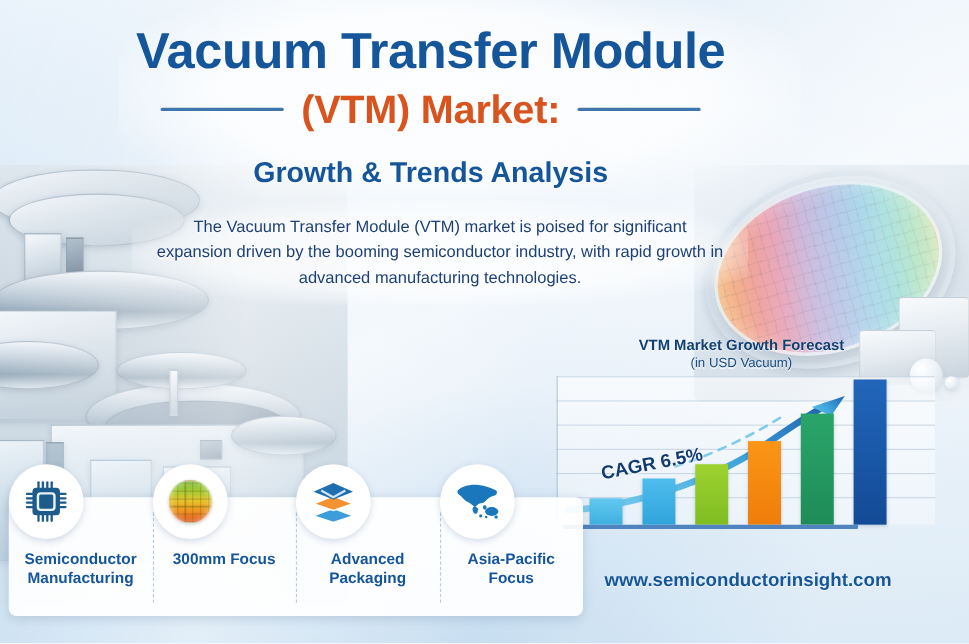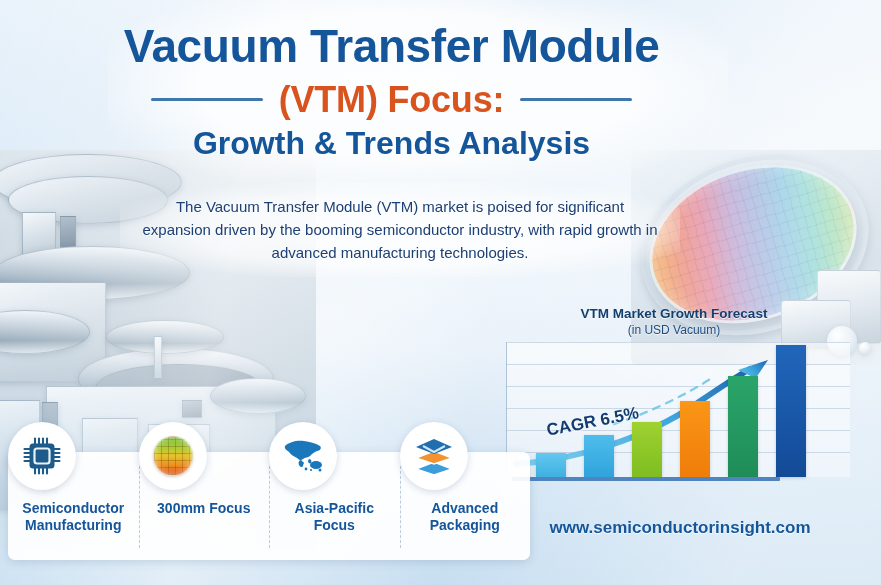--- a/index.html
+++ b/index.html
@@ -136,22 +136,22 @@
     border-radius: 2px;
   }
   .title-accent {
     font-size: 36px;
     font-weight: 700;
     color: #d9531e;
     letter-spacing: -0.2px;
     text-shadow: 0 1px 1px rgba(255,255,255,0.9);
   }
   .title-sub {
-    margin-top: 4px;
-    font-size: 32px;
+    margin-top: 20px;
+    font-size: 26px;
     font-weight: 700;
     color: #15559a;
     text-shadow: 0 1px 1px rgba(255,255,255,0.9);
   }
 
   
   .description {
     position: absolute;
     left: 140px; top: 196px;
     width: 520px;
@@ -327,21 +327,21 @@
 
     <div class="bg-haze"></div>
     <div class="white-wash-top"></div>
     <div class="white-wash-sub"></div>
   </div>
 
   <div class="headline">
     <div class="title-main">Vacuum Transfer Module</div>
     <div class="title-row2">
       <span class="rule"></span>
-      <span class="title-accent">(VTM) Focus:</span>
+      <span class="title-accent">(VTM) Market:</span>
       <span class="rule"></span>
     </div>
     <div class="title-sub">Growth &amp; Trends Analysis</div>
   </div>
 
   <div class="description">The Vacuum Transfer Module (VTM) market is poised for significant expansion driven by the booming semiconductor industry, with rapid growth in advanced manufacturing technologies.</div>
 
   <div class="chart-panel">
     <div class="chart-title">VTM Market Growth Forecast</div>
     <div class="chart-subtitle">(in USD Vacuum)</div>
@@ -417,46 +417,46 @@
 
     <div class="card">
       <div class="card-icon-wrap">
         <div class="icon-wafer"></div>
       </div>
       <div class="card-label">300mm Focus</div>
     </div>
 
     <div class="card">
       <div class="card-icon-wrap">
+        <svg width="42" height="40" viewBox="0 0 42 40">
+          <polygon points="21,26 39,33 21,39 3,33" fill="#3d9ddb"></polygon>
+          <polygon points="21,26 39,33 21,39 3,33" fill="none" stroke="#ffffff" stroke-width="1.4"></polygon>
+          <polygon points="21,15 39,22 21,28 3,22" fill="#f29230"></polygon>
+          <polygon points="21,15 39,22 21,28 3,22" fill="none" stroke="#ffffff" stroke-width="1.4"></polygon>
+          <polygon points="21,3 39,11 21,18 3,11" fill="#1f6fb0"></polygon>
+          <polyline points="10,10 21,16 32,10" fill="none" stroke="#cfe6f6" stroke-width="2.1" stroke-linejoin="round"></polyline>
+        </svg>
+      </div>
+      <div class="card-label">Advanced<br>Packaging</div>
+    </div>
+
+    <div class="card">
+      <div class="card-icon-wrap">
         <svg width="44" height="38" viewBox="0 0 44 38">
           <g fill="#1b77bc">
             <path d="M4 9 C8 5, 16 3, 23 4 C29 5, 34 6, 39 9 C41 11, 39 14, 36 14 C33 15, 31 17, 29 19
                      C27 21, 24 20, 22 22 C20 24, 18 23, 16 21 C13 19, 10 18, 8 15 C6 13, 3 12, 4 9 Z"></path>
             <path d="M20 23 C22 24, 23 27, 22 29 C21 31, 19 30, 18 28 C17 26, 18 23, 20 23 Z"></path>
             <path d="M28 22 C30 22, 31 24, 30 26 C29 27, 27 26, 27 24 Z"></path>
             <ellipse cx="35" cy="28" rx="6" ry="4"></ellipse>
             <circle cx="25" cy="32" r="1.4"></circle>
             <circle cx="30" cy="33" r="1.1"></circle>
             <circle cx="39" cy="33" r="1.5"></circle>
             <circle cx="22" cy="26" r="0.9"></circle>
           </g>
         </svg>
       </div>
       <div class="card-label">Asia-Pacific<br>Focus</div>
     </div>
 
-    <div class="card">
-      <div class="card-icon-wrap">
-        <svg width="42" height="40" viewBox="0 0 42 40">
-          <polygon points="21,26 39,33 21,39 3,33" fill="#3d9ddb"></polygon>
-          <polygon points="21,26 39,33 21,39 3,33" fill="none" stroke="#ffffff" stroke-width="1.4"></polygon>
-          <polygon points="21,15 39,22 21,28 3,22" fill="#f29230"></polygon>
-          <polygon points="21,15 39,22 21,28 3,22" fill="none" stroke="#ffffff" stroke-width="1.4"></polygon>
-          <polygon points="21,3 39,11 21,18 3,11" fill="#1f6fb0"></polygon>
-          <polyline points="10,10 21,16 32,10" fill="none" stroke="#cfe6f6" stroke-width="2.1" stroke-linejoin="round"></polyline>
-        </svg>
-      </div>
-      <div class="card-label">Advanced<br>Packaging</div>
-    </div>
-
   </div>
 
 </div>
 
 </body></html>

